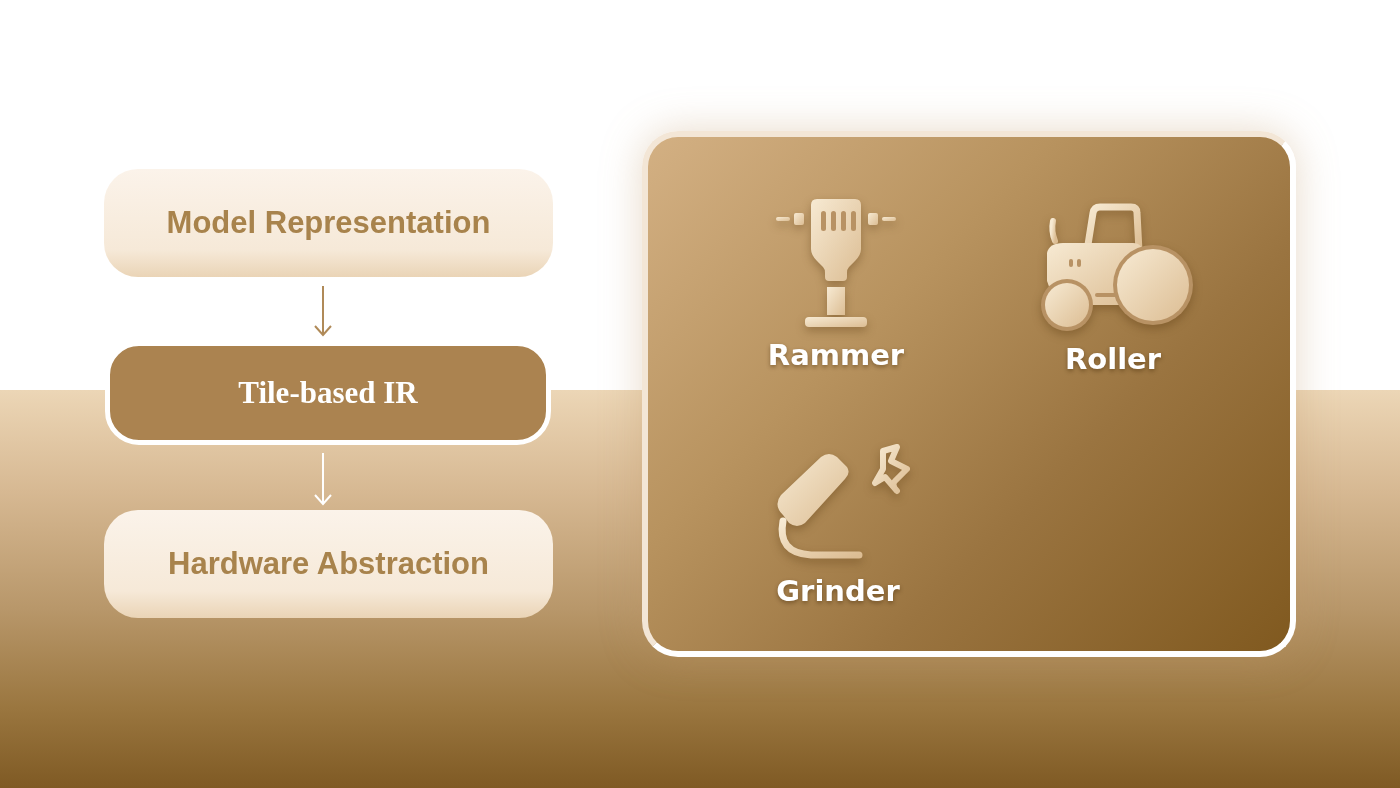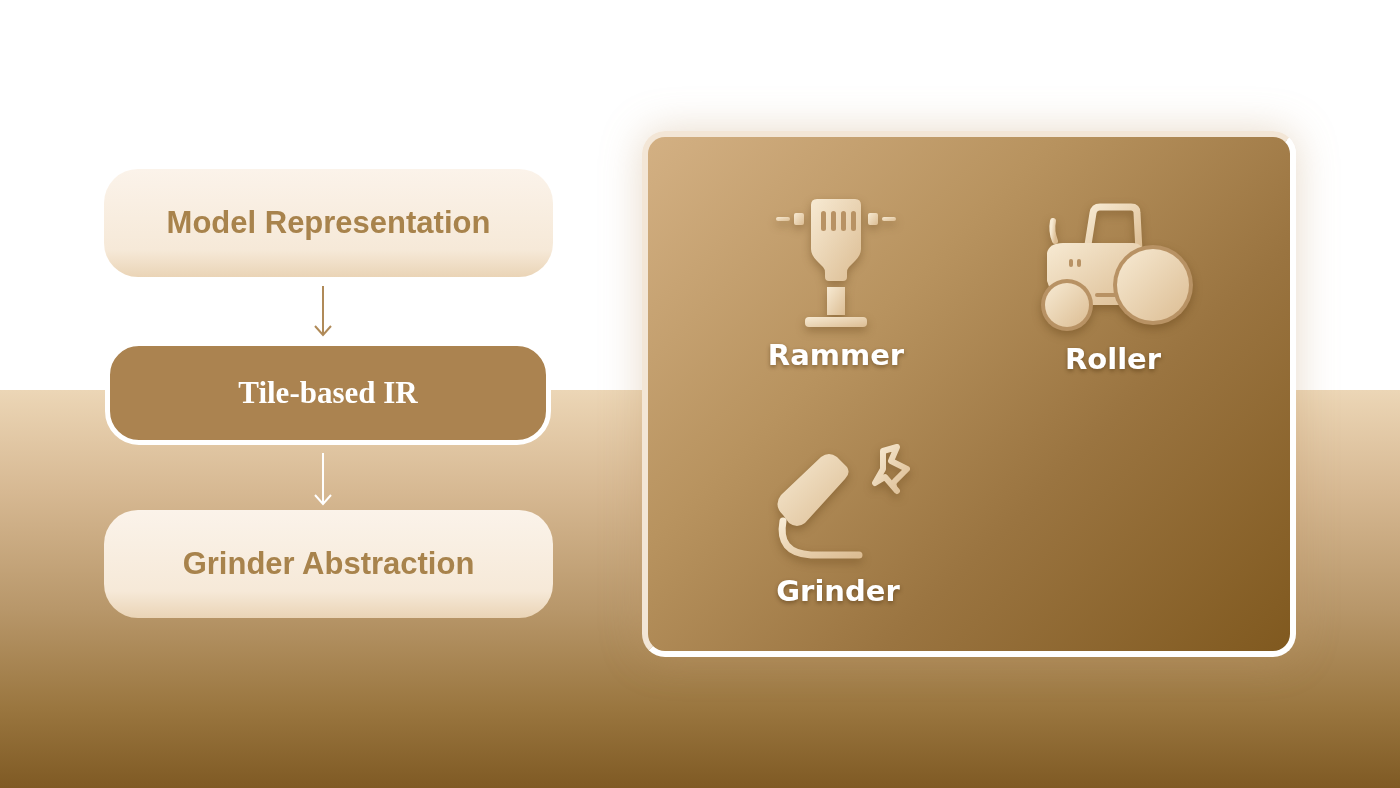--- a/index.html
+++ b/index.html
@@ -11,21 +11,21 @@
   .node.light { background:linear-gradient(180deg,#fbf3ea 0%,#f6e9d8 75%,#ead4b6 100%); color:#a8834c; }
   .node.dark { background:#ab8350; color:#ffffff; border:5px solid #ffffff; left:105px; width:446px; }
   #n1 { top:169px; }
   #n2 { top:341px; height:104px;font-family:Liberation Serif, serif; }
   #n3 { top:510px; }
   .arrow { position:absolute; left:312px; width:22px; }
   .panel { position:absolute; left:642px; top:131px; width:654px; height:526px; box-sizing:border-box;
     border-radius:36px; border:6px solid #f3e6d6;
     background:linear-gradient(135deg,#d3b083 0%,#b8935f 35%,#9a7440 65%,#80591f 100%);
     box-shadow:0 0 40px rgba(190,150,100,0.35); }
-  .panel.bottom-white { border-bottom-color:#ffffff; border-right-color:#ffffff;border-radius:23px; }
+  .panel.bottom-white { border-bottom-color:#ffffff; border-right-color:#ffffff; }
   .tool { position:absolute; width:220px; text-align:center; }
   .tool svg { display:block; margin:0 auto; filter:drop-shadow(0 4px 5px rgba(80,50,10,0.35)); }
   .tool .label { color:#ffffff; font-family:"DejaVu Sans", sans-serif; font-weight:bold; font-size:29px; margin-top:6px; text-shadow:0 2px 4px rgba(60,35,5,0.45); }
 </style>
 </head>
 <body>
 
 <div class="bg-lower"></div>
 
 <div class="node light" id="n1">
@@ -40,21 +40,21 @@
 <div class="node dark" id="n2">
   <span>Tile-based IR</span>
 </div>
 
 <svg class="arrow" style="top:451px;height:56px" viewBox="0 0 22 56">
   <line x1="11" y1="2" x2="11" y2="52" stroke="#ffffff" stroke-width="2"></line>
   <polyline points="3,44 11,53 19,44" fill="none" stroke="#ffffff" stroke-width="2"></polyline>
 </svg>
 
 <div class="node light" id="n3">
-  <span>Grinder Abstraction</span>
+  <span>Hardware Abstraction</span>
 </div>
 
 <div class="panel bottom-white">
   <svg width="0" height="0" style="position:absolute">
     <defs>
       <linearGradient id="ig" x1="0" y1="0" x2="1" y2="1">
         <stop offset="0" stop-color="#f7ead3"></stop>
         <stop offset="1" stop-color="#dcbd93"></stop>
       </linearGradient>
     </defs>

